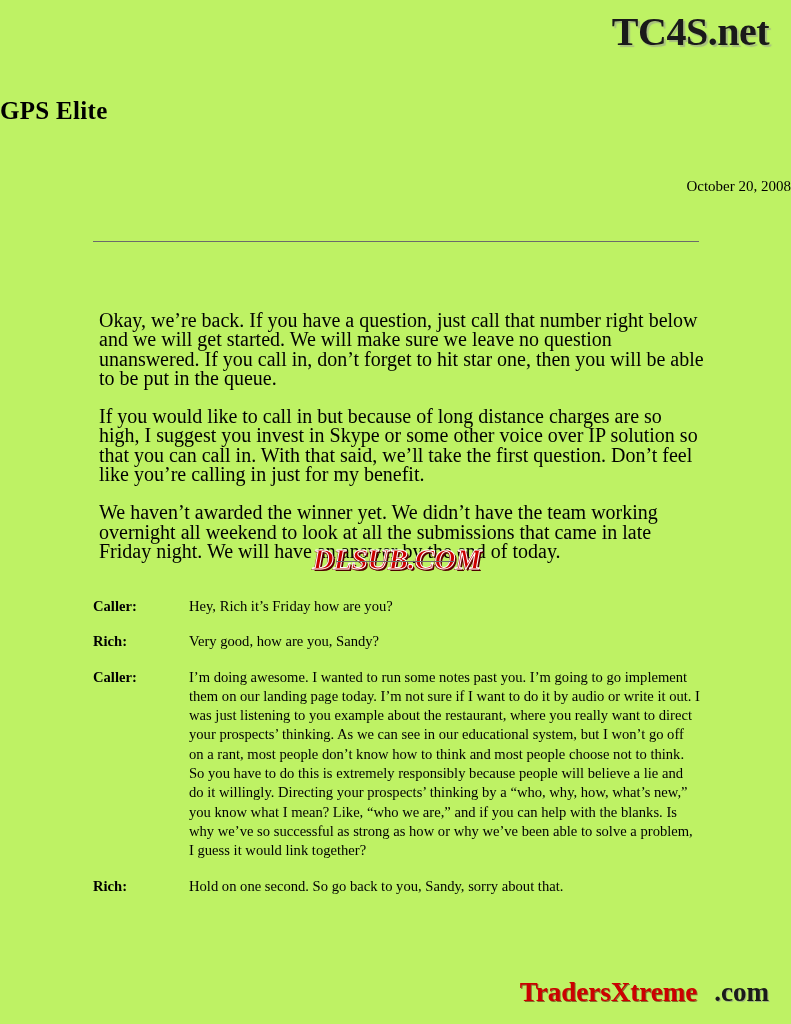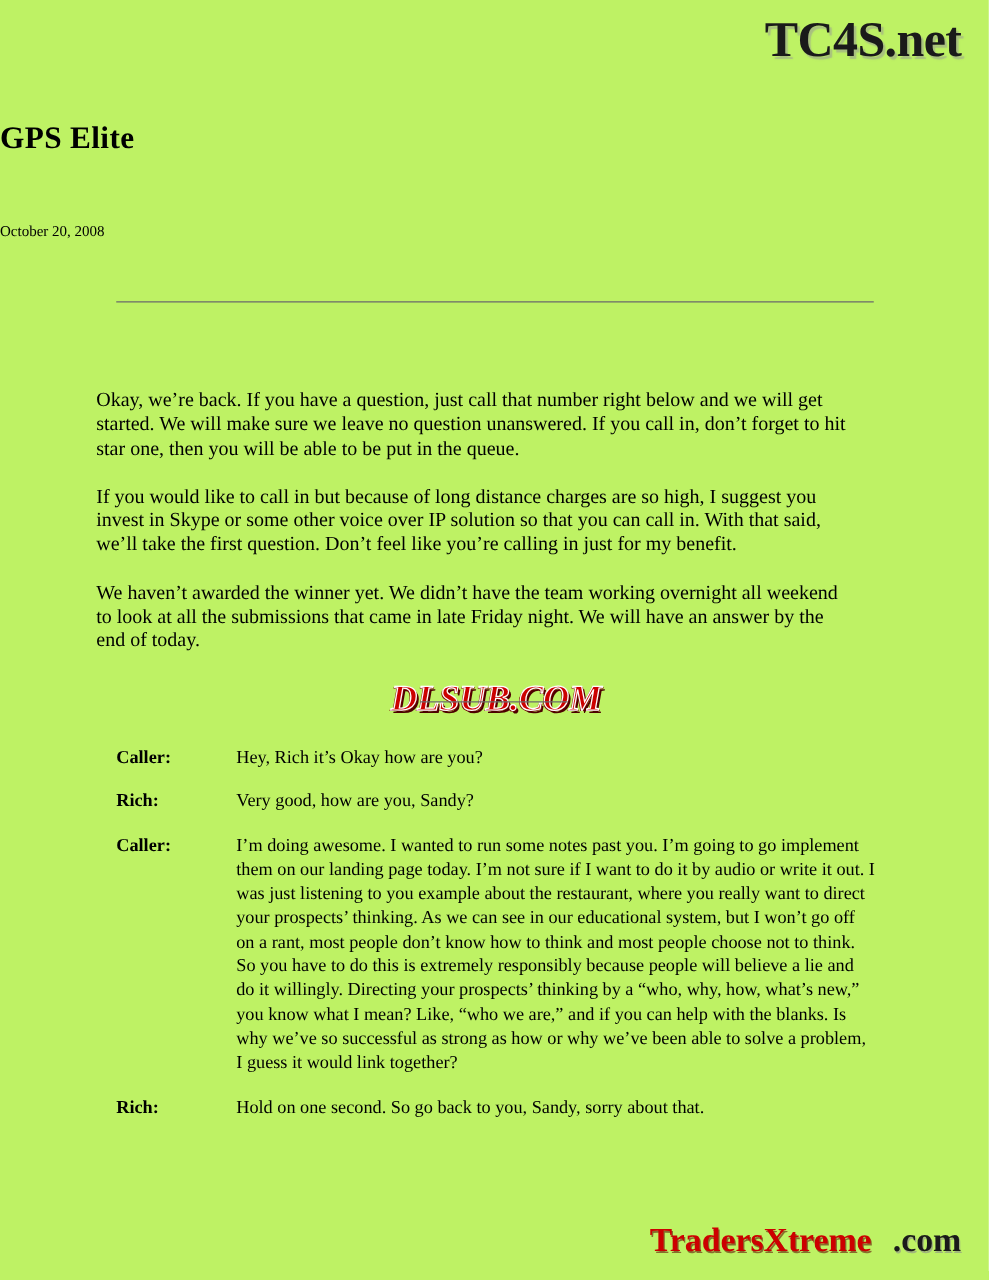--- a/index.html
+++ b/index.html
@@ -52,40 +52,40 @@
     left: 0; right: 0;
     top: 140px;
     text-align: center;
     font-size: 19px;
     font-weight: bold;
   }
   .doc-date {
     position: absolute;
     left: 0; right: 0;
     top: 178px;
-    text-align: left;
-    font-size: 12px;
+    text-align: right;
+    font-size: 15px;
   }
 
   .rule-top {
     position: absolute;
     left: 93px;
     top: 241px;
     width: 606px;
     height: 1px;
     background: #6b6b6b;
   }
 
   
   .body-text {
     position: absolute;
-    left: 77px;
+    left: 99px;
     top: 311px;
     width: 607px;
-    font-size: 16px;
+    font-size: 20px;
     line-height: 19.3px;
     text-align: left;
   }
   .body-text p {
     margin: 0 0 19px 0;
   }
 
   
   .dlsub {
     position: absolute;
@@ -189,21 +189,21 @@
   <div class="dlsub">
     <div class="txt">DLSUB.COM</div>
   </div>
 
   <div class="rule-mid"></div>
 
   <div class="transcript">
 
     <div class="turn">
       <div class="speaker">Caller:</div>
-      <div class="speech">Hey, Rich it’s Okay how are you?</div>
+      <div class="speech">Hey, Rich it’s Friday how are you?</div>
     </div>
 
     <div class="turn">
       <div class="speaker">Rich:</div>
       <div class="speech">Very good, how are you, Sandy?</div>
     </div>
 
     <div class="turn">
       <div class="speaker">Caller:</div>
       <div class="speech">I’m doing awesome. I wanted to run some notes past you. I’m going to go implement them on our landing page today. I’m not sure if I want to do it by audio or write it out. I was just listening to you example about the restaurant, where you really want to direct your prospects’ thinking. As we can see in our educational system, but I won’t go off on a rant, most people don’t know how to think and most people choose not to think. So you have to do this is extremely responsibly because people will believe a lie and do it willingly. Directing your prospects’ thinking by a “who, why, how, what’s new,” you know what I mean? Like, “who we are,” and if you can help with the blanks. Is why we’ve so successful as strong as how or why we’ve been able to solve a problem, I guess it would link together?</div>

